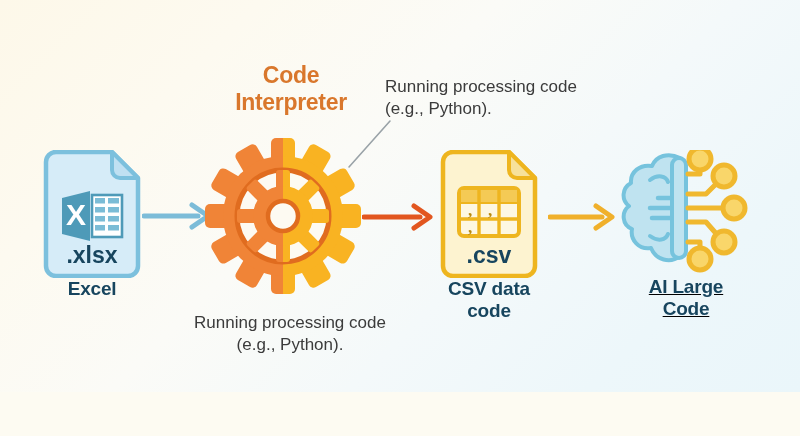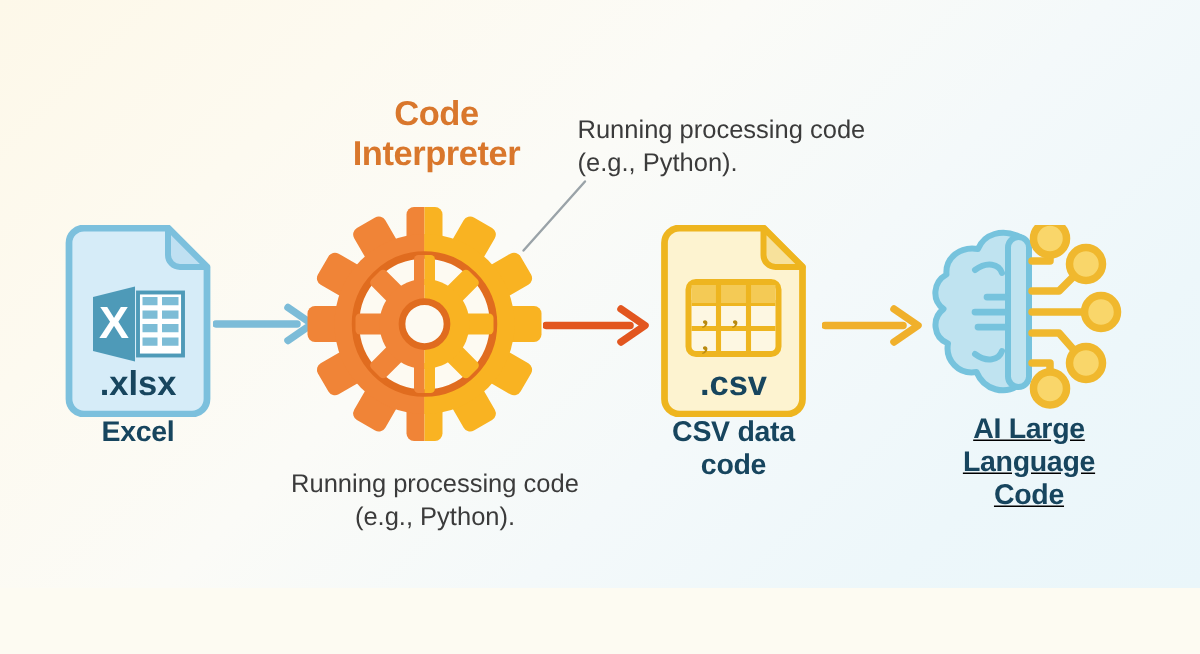--- a/index.html
+++ b/index.html
@@ -301,18 +301,17 @@
       <g fill="#f9d66a" stroke="#f0b82e" stroke-width="5">
         <circle cx="80" cy="9" r="11"></circle>
         <circle cx="104" cy="26" r="11"></circle>
         <circle cx="114" cy="58" r="11"></circle>
         <circle cx="104" cy="92" r="11"></circle>
         <circle cx="80" cy="109" r="11"></circle>
       </g>
     </svg>
     <div class="caption">
       <div>AI Large</div>
-      <div>Language</div>
       <div>Code</div>
     </div>
   </div>
 
 </div>
 
 </body></html>

